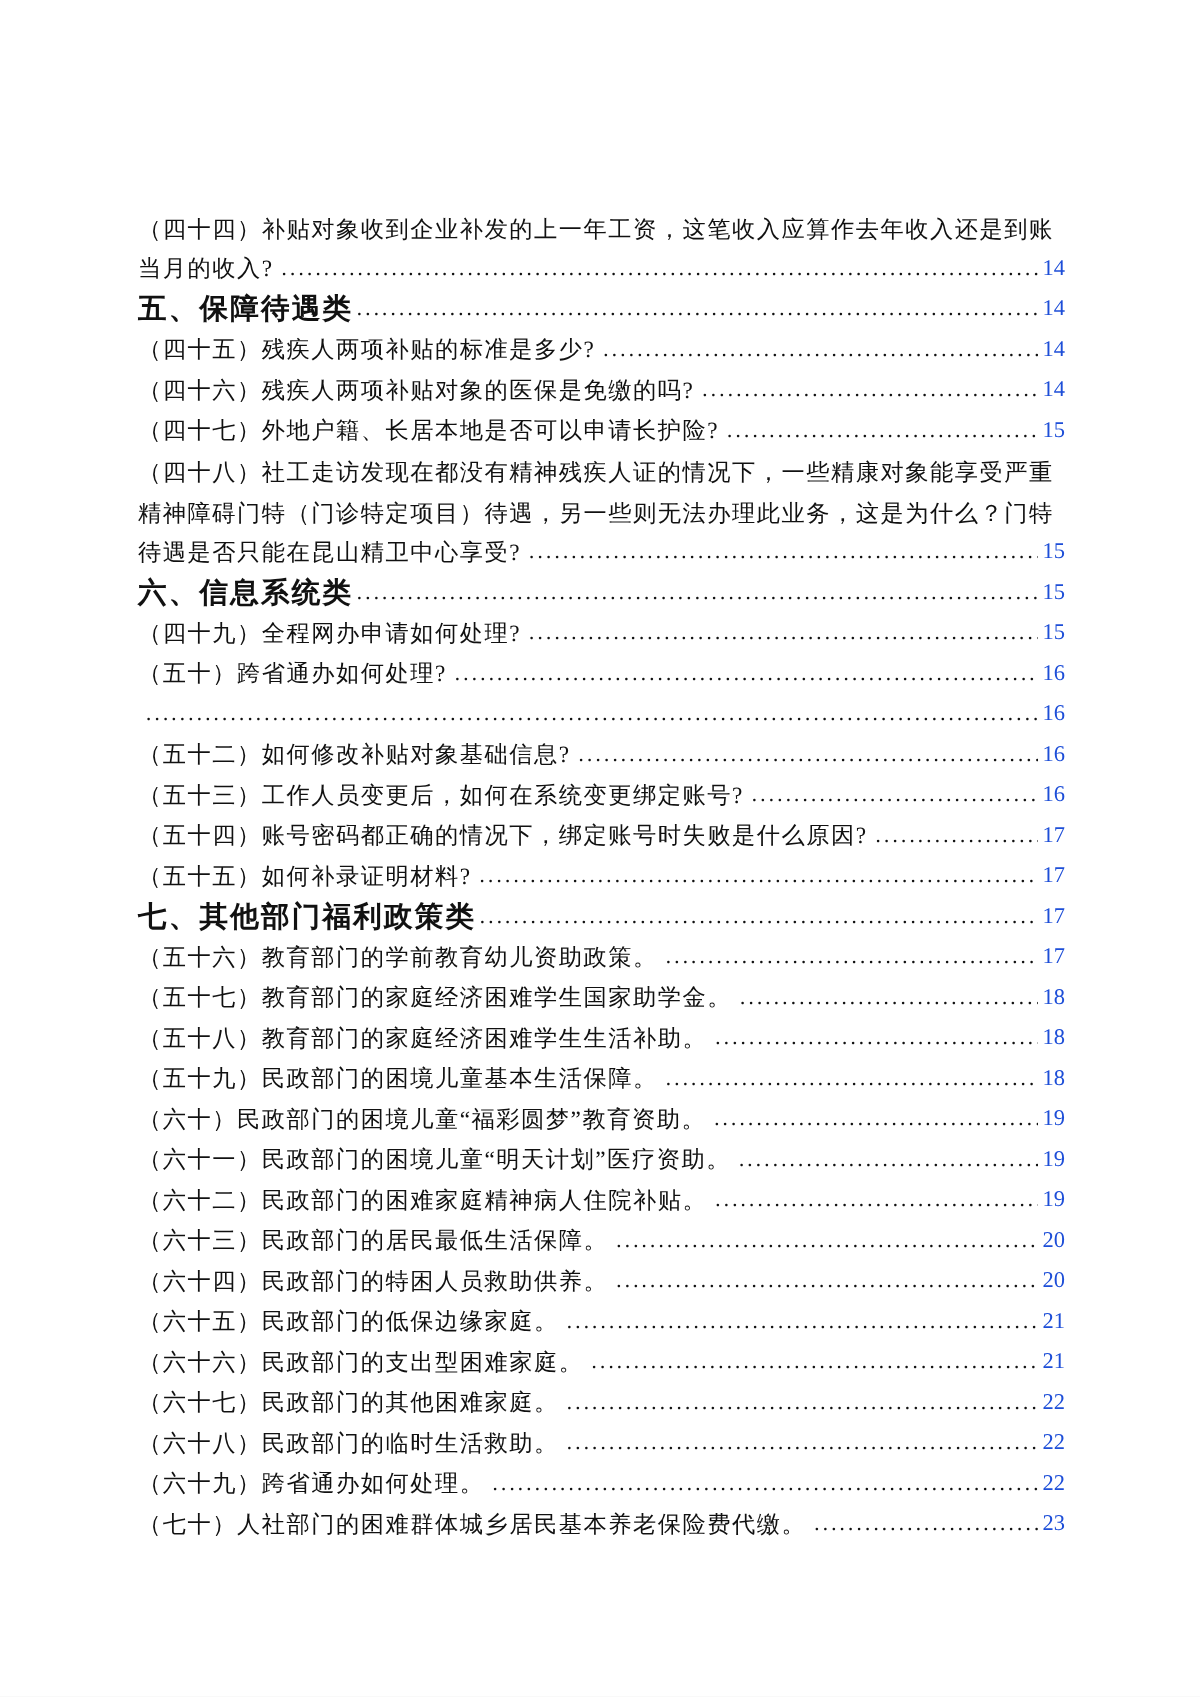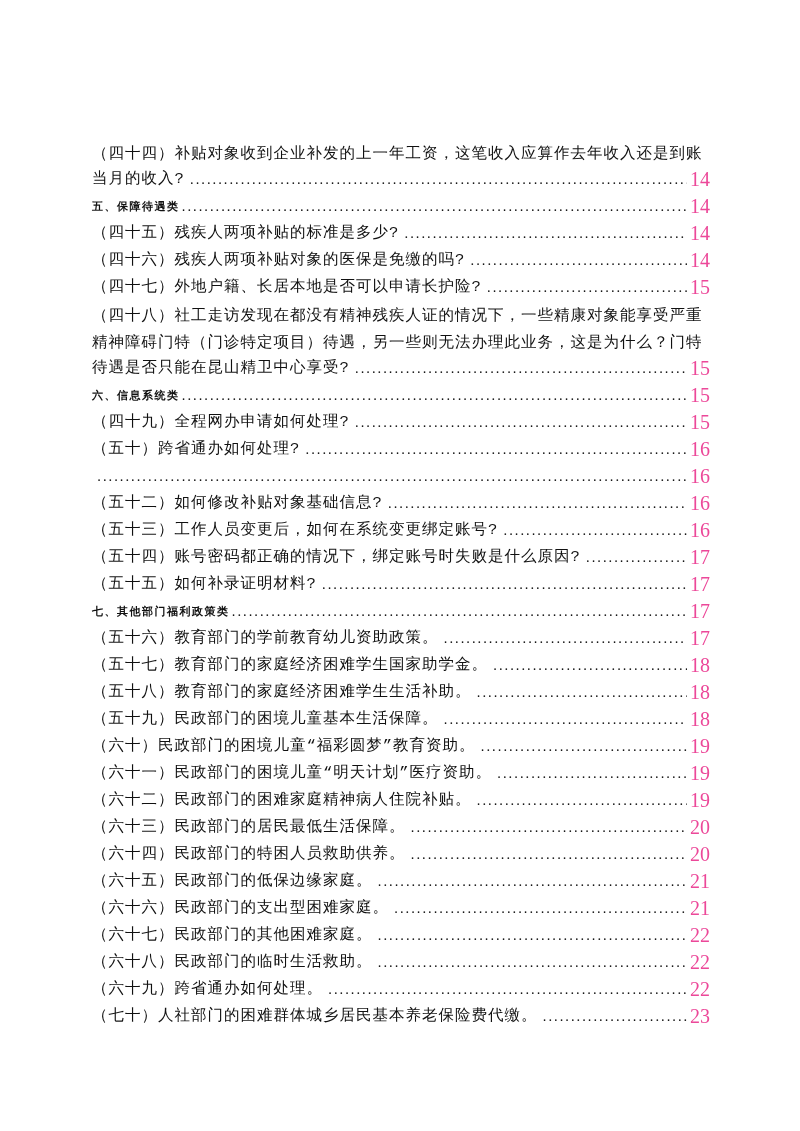--- a/index.html
+++ b/index.html
@@ -30,29 +30,29 @@
     line-height: 27px;
     height: 27px;
     white-space: nowrap;
     color: #111111;
   }
   .leader-row {
     display: flex;
     align-items: flex-start;
   }
   .item .toc-text {
-    font-family: Liberation Mono, monospace;
+    font-family: Liberation Serif, serif;
     font-size: 15.5px;
     letter-spacing: 1px;
     color: #111111;
   }
   .heading .toc-text {
     font-family: Liberation Serif, serif;
     font-weight: bold;
-    font-size: 11px;
+    font-size: 19px;
     letter-spacing: 1.5px;
     color: #111111;
   }
   .dots {
     flex: 1 1 auto;
     overflow: hidden;
     white-space: nowrap;
     font-family: "DejaVu Serif", serif;
     font-size: 13px;
     color: #111111;
@@ -60,22 +60,22 @@
     min-width: 10px;
   }
   .heading .dots { margin-left: 2px; }
   .dots::after {
     content: "..................................................................................................................................................................................................";
     letter-spacing: 1.5px;
   }
   .pagenum {
     flex: 0 0 auto;
     font-family: "Liberation Serif", serif;
-    font-size: 20px;
-    color: #ec4899;
+    font-size: 15px;
+    color: #1d4ed8;
     text-align: right;
   }
 </style>
 </head>
 <body>
 
 <div class="page">
   <div class="toc" id="toc-list">
       <div class="toc-entry item">
         <div class="toc-line"><span class="toc-text">（四十四）补贴对象收到企业补发的上一年工资，这笔收入应算作去年收入还是到账</span></div>

